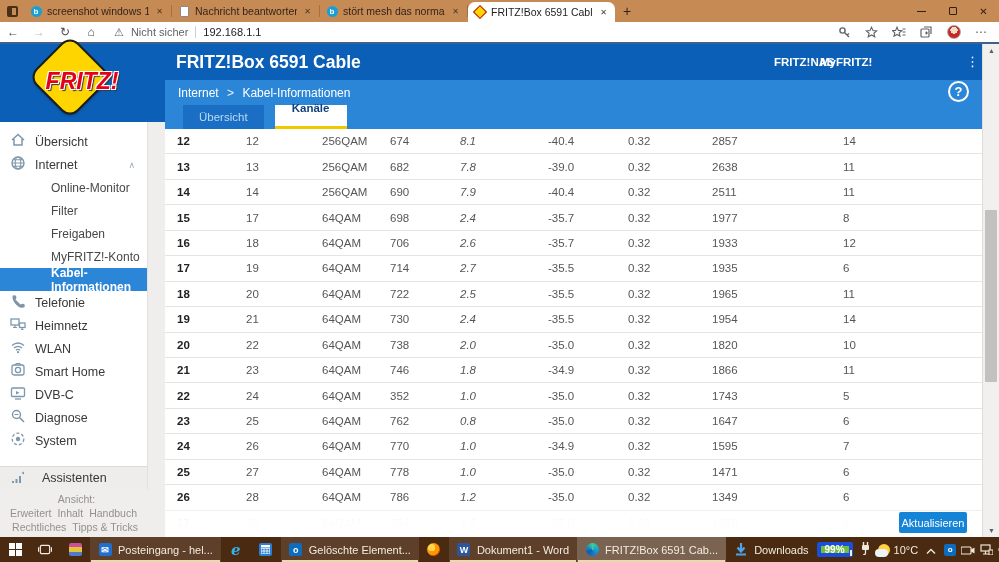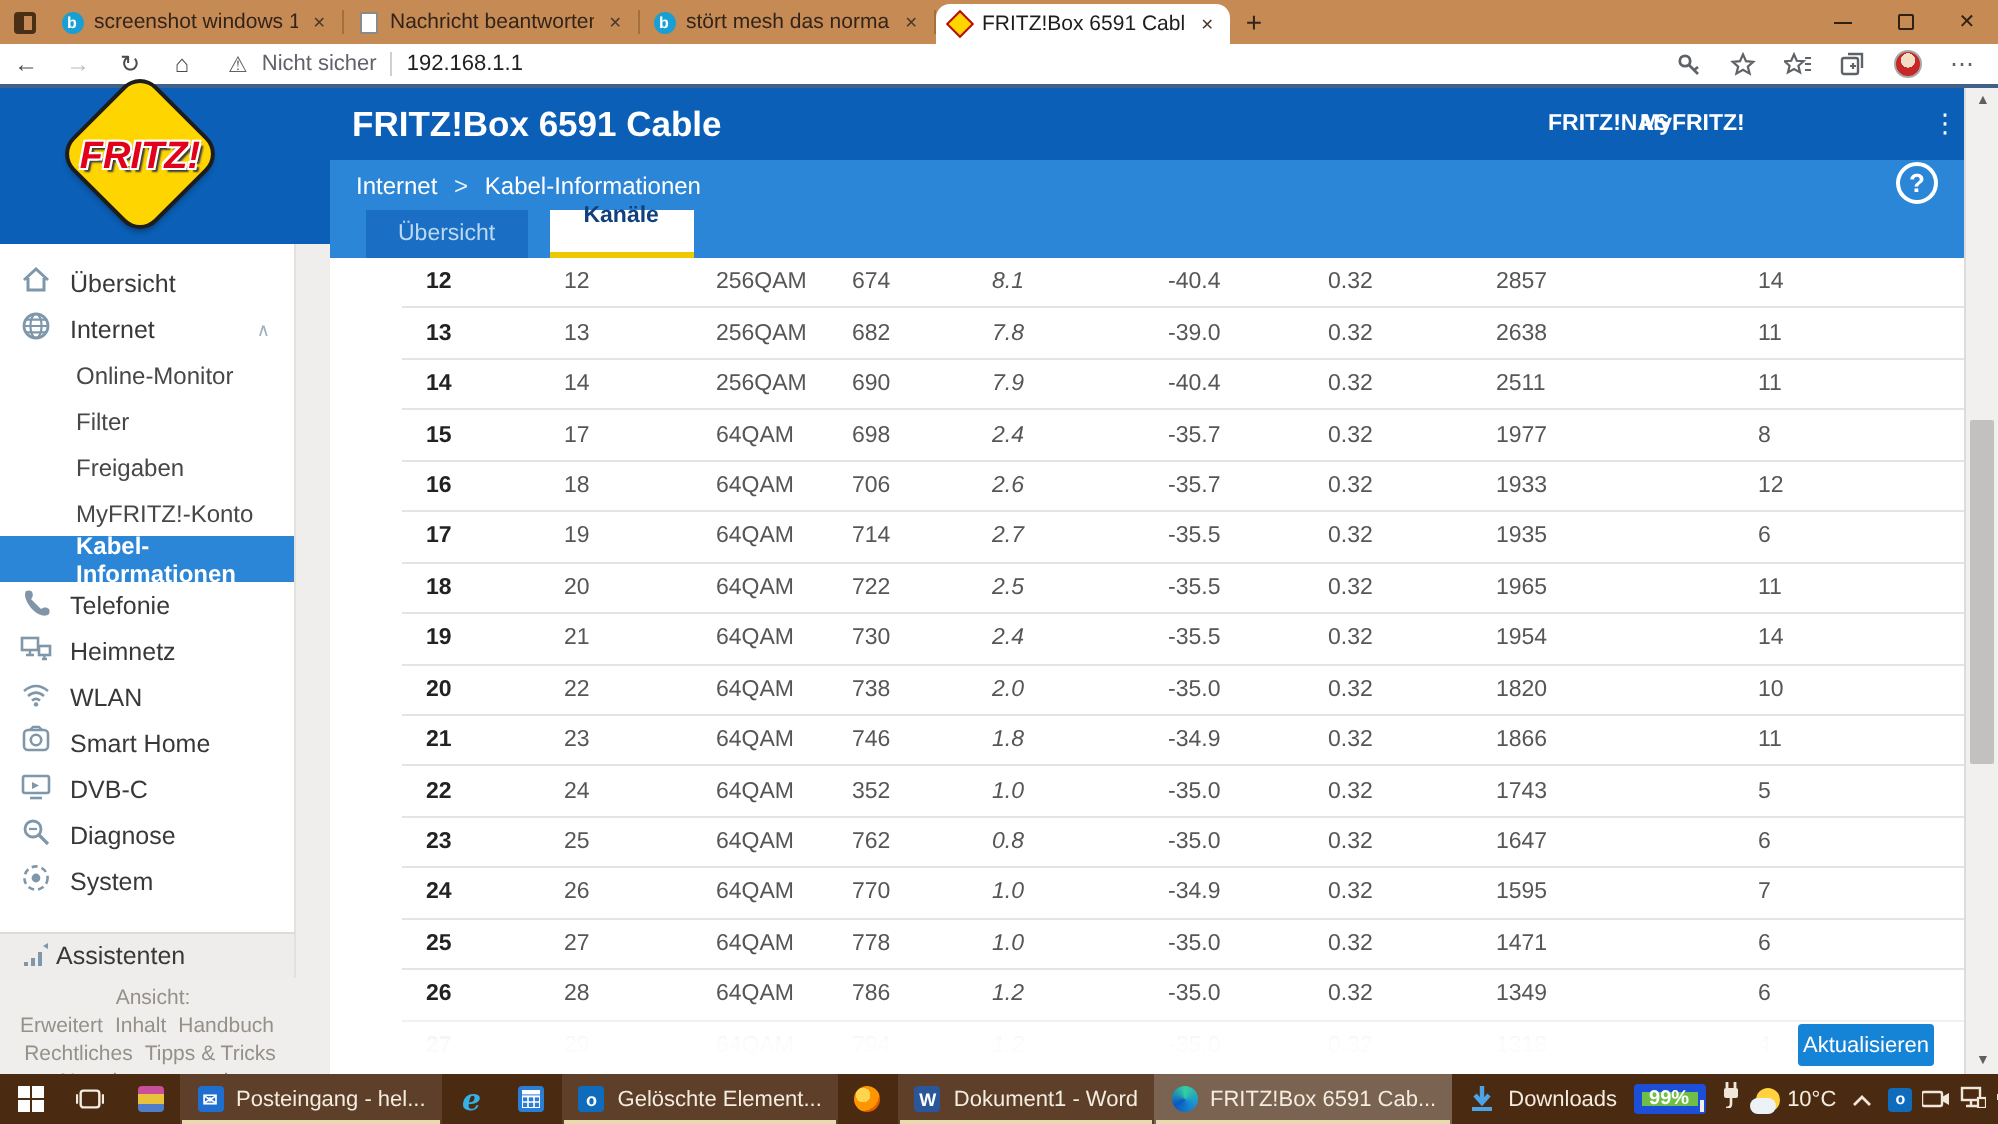--- a/index.html
+++ b/index.html
@@ -40,21 +40,21 @@
   #addr-right{display:flex;align-items:center;gap:14px;margin-right:12px;}
   #addr-right svg{display:block;}
   #avatar{width:14px;height:14px;border-radius:50%;background:radial-gradient(circle at 50% 35%,#f3ddc4 0 36%,#c62828 37% 100%);border:1px solid #a8a8a8;}
   #top-divider{left:0;top:42px;width:999px;height:2px;background:#41608a;}
 
   
   #fritz-header{left:0;top:44px;width:982px;height:36px;background:#0b5fb6;}
   #logo-block{left:0;top:44px;width:165px;height:78px;background:#0b5fb6;z-index:5;}
   #logo-diamond{position:absolute;left:42px;top:5px;width:56px;height:56px;background:#ffd500;
       transform:rotate(45deg);border-radius:10px;box-shadow:0 0 0 2px #1d1d1b, 2px 2px 3px rgba(0,0,0,.45);}
-  #logo-text{position:absolute;left:0;top:24px;width:140px;text-align:center;font-size:19px;font-weight:bold;
+  #logo-text{position:absolute;left:12px;top:24px;width:140px;text-align:center;font-size:23px;font-weight:bold;
       font-style:italic;color:#e2001a;letter-spacing:0px;
       text-shadow:-1px -1px 0 #fff,1px -1px 0 #fff,-1px 1px 0 #fff,1px 1px 0 #fff,2px 2px 1px #3a3a3a;}
   #fritz-title{position:absolute;left:176px;top:0;height:36px;line-height:36px;color:#fff;font-size:17.5px;font-weight:bold;}
   .hdr-link{position:absolute;top:0;height:36px;line-height:36px;color:#fff;font-size:11.5px;font-weight:bold;}
   #hdr-dots{position:absolute;left:966px;top:0;height:36px;line-height:36px;color:#fff;font-size:13px;}
 
   
   #band{left:165px;top:80px;width:817px;height:49px;background:#2c86d7;}
   #breadcrumb{position:absolute;left:13px;top:6px;font-size:12px;color:#fff;}
   #breadcrumb .sep{margin:0 5px;opacity:.9;}
@@ -62,31 +62,31 @@
      color:#fff;font-size:13px;font-weight:bold;display:flex;align-items:center;justify-content:center;}
   #ftabs{position:absolute;left:18px;bottom:0;display:flex;gap:11px;height:24px;}
   .ftab{min-width:72px;padding:0 16px;background:#1a6fc4;color:#bcd9f2;font-size:11.5px;
         display:flex;align-items:center;justify-content:center;}
   .ftab.active{background:#ffffff;color:#10407e;font-weight:bold;border-bottom:3px solid #efc900;padding-bottom:16px;}
 
   
   #sidebar{left:0;top:122px;width:148px;height:345px;background:#fff;border-right:1px solid #e2e1df;}
   .sb-item{height:23px;display:flex;align-items:center;gap:9px;padding-left:10px;font-size:12.5px;color:#383838;position:relative;}
   .sb-item svg{flex:0 0 16px;}
-  .sb-sub{height:23px;display:flex;align-items:center;padding-left:38px;font-size:12px;color:#474747;}
+  .sb-sub{height:23px;display:flex;align-items:center;padding-left:51px;font-size:12px;color:#474747;}
   .sb-sub.active{background:#2c86d7;color:#fff;font-weight:bold;}
   .sb-chev{position:absolute;right:12px;color:#9fb0bf;font-size:9px;}
   #assist-row{left:0;top:466px;width:148px;height:23px;background:#eeedeb;border-top:1px solid #dcdbd9;border-right:1px solid #e2e1df;
-      display:flex;align-items:center;gap:2px;padding-left:10px;font-size:12.5px;color:#383838;}
+      display:flex;align-items:center;gap:16px;padding-left:10px;font-size:12.5px;color:#383838;}
   #sb-footer{left:0;top:492px;width:150px;text-align:center;font-size:10.5px;color:#95918a;line-height:14px;}
   #sb-footer span{margin:0 3px;}
 
   
   #content{left:165px;top:129px;width:817px;height:408px;background:#fff;overflow:hidden;}
-  .trow{display:flex;height:25.45px;align-items:center;border-bottom:1px solid #e4e4e4;font-size:11.5px;color:#565656;margin-left:36px;}
+  .trow{display:flex;height:25.45px;align-items:center;border-bottom:1px solid #e4e4e4;font-size:11.5px;color:#565656;}
   .trow .c{padding-left:10px;white-space:nowrap;overflow:hidden;}
   .trow .c0{width:71px;padding-left:12px;font-weight:bold;color:#222;}
   .c1{width:76px;} .c2{width:68px;} .c3{width:70px;} .c4{width:88px;font-style:italic;}
   .c5{width:80px;} .c6{width:84px;} .c7{width:131px;} .c8{flex:1;}
   .trow.faded{opacity:.32;border-bottom:none;}
   #content-fade{position:absolute;left:0;right:0;bottom:0;height:36px;
       background:linear-gradient(rgba(255,255,255,0),rgba(255,255,255,.95) 55%);}
   #refresh-btn{position:absolute;right:15px;bottom:4px;width:68px;height:21px;background:#1583d6;color:#fff;
       font-size:11px;border-radius:2px;display:flex;align-items:center;justify-content:center;}
 

